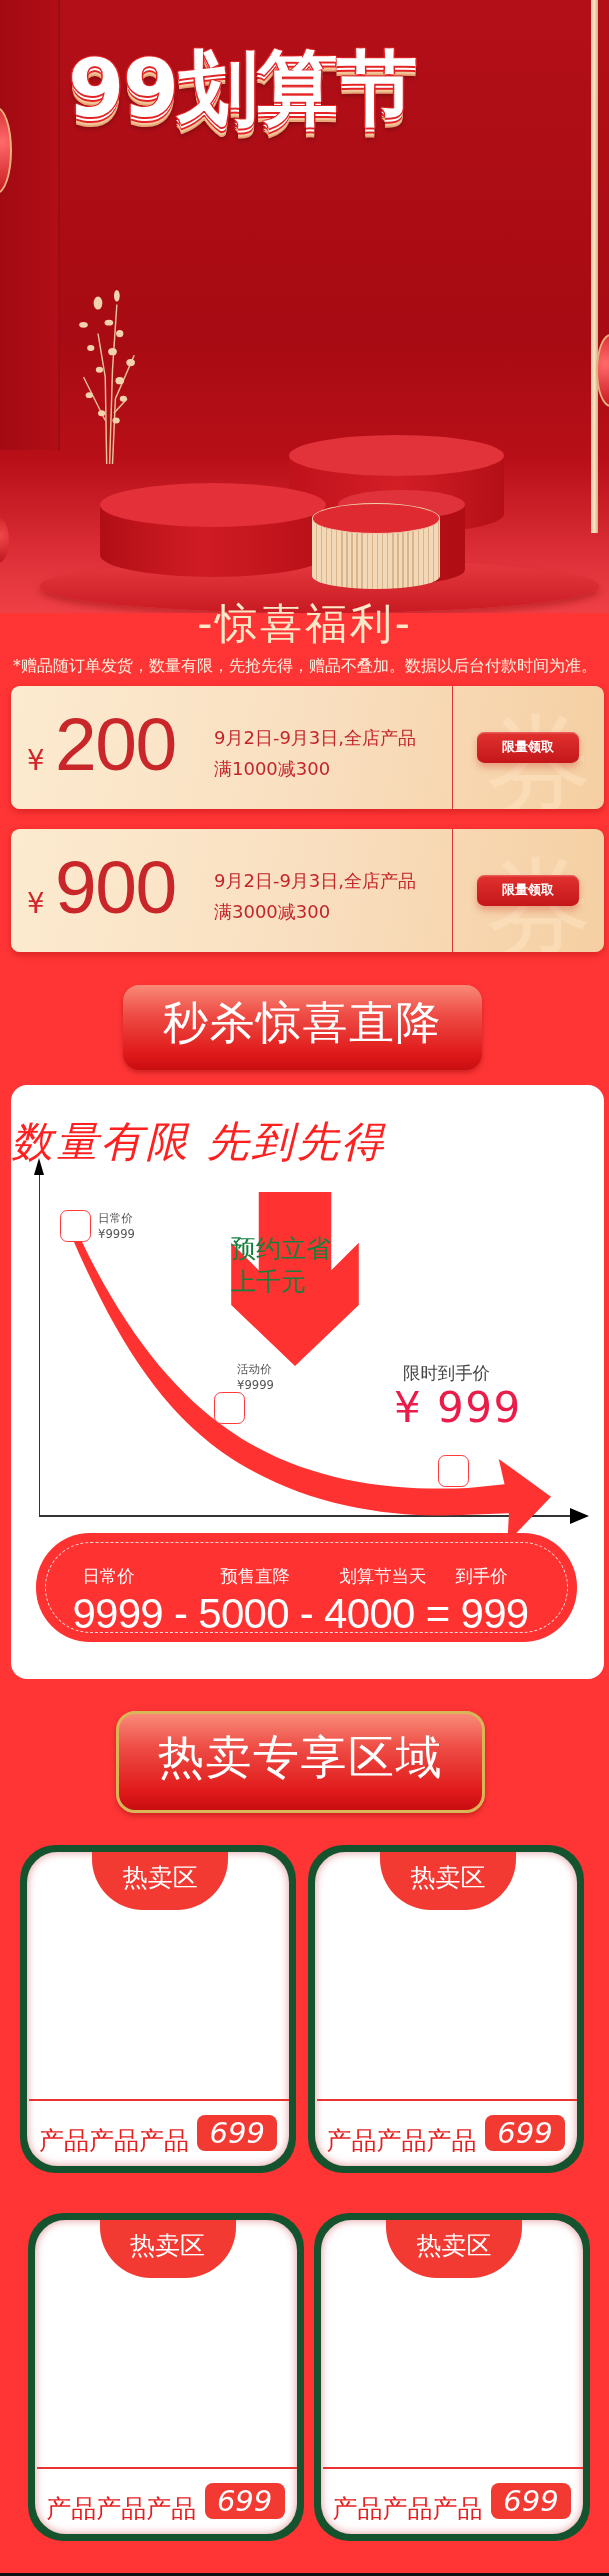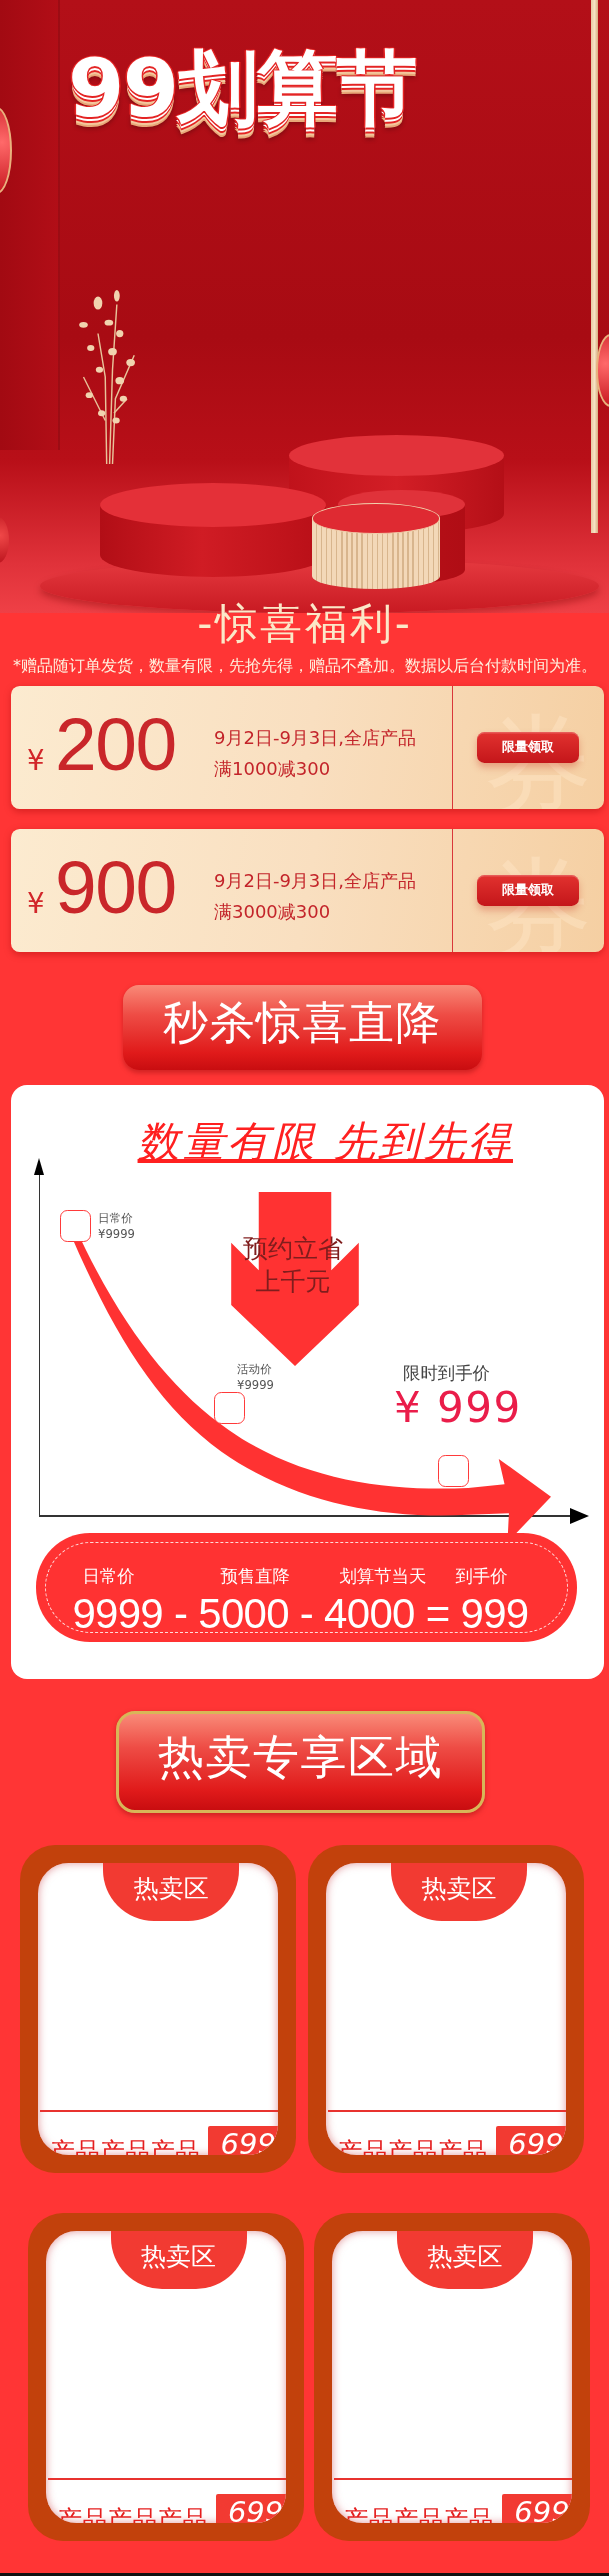--- a/index.html
+++ b/index.html
@@ -54,46 +54,46 @@
 
   
   .pill { border-radius: 16px; background: linear-gradient(180deg, #f98a78 0%, #ee4c45 35%, #e01a1a 80%, #c80d10 100%);
     box-shadow: 0 2.9px 5.8px rgba(120,0,0,0.35); color: #fff; text-align: center; }
   .pill-flash { left: 123px; top: 985px; width: 359px; height: 85px; font-size: 45px; line-height: 75px; letter-spacing: 1.5px; }
   .pill-hot { left: 116px; top: 1711px; width: 369px; height: 102px; font-size: 46px; line-height: 87px; letter-spacing: 1.5px;
     border: 3.6px solid #d8b658; border-radius: 19px; text-align: center; }
 
   
   .chart-card { left: 11px; top: 1085px; width: 593px; height: 594px; background: #ffffff; border-radius: 16px; }
-  .chart-heading { left: 0; top: 29px; width: 502px; text-align: right; font-size: 42px; color: #ff2020; font-style: italic; letter-spacing: 2.9px; text-decoration: underline; }
+  .chart-heading { left: 0; top: 29px; width: 502px; text-align: left; font-size: 42px; color: #ff2020; font-style: italic; letter-spacing: 2.9px; }
   .axis-y { left: 27.6px; top: 80px; width: 1.5px; height: 351px; background: #333; }
   .axis-y-head { left: 22.5px; top: 73px; width: 0; height: 0; border-left: 5.8px solid transparent; border-right: 5.8px solid transparent; border-bottom: 17.4px solid #000; }
   .axis-x { left: 27.6px; top: 430px; width: 544px; height: 1.5px; background: #333; }
   .axis-x-head { left: 559px; top: 423px; width: 0; height: 0; border-top: 8px solid transparent; border-bottom: 8px solid transparent; border-left: 19px solid #000; }
   .curve { left: 0; top: 0; width: 593px; height: 594px; }
   .node { width: 30.5px; height: 32px; border-radius: 7.3px; background: #fff; border: 1.5px solid #ff3a3a; }
   .node-label { font-size: 11.6px; color: #555; line-height: 16px; }
   .big-arrow { left: 220px; top: 107px; width: 128px; height: 174px; }
-  .arrow-text { left: 220px; top: 147px; width: 124px; text-align: center; font-size: 25px; line-height: 33px; color: #7f1d1d; }
+  .arrow-text { left: 220px; top: 147px; width: 124px; text-align: left; font-size: 25px; line-height: 33px; color: #15803d; }
   .final-label { left: 392px; top: 276px; font-size: 17.4px; color: #444; }
   .final-price { left: 383px; top: 298px; font-size: 42px; color: #ea1d4a; letter-spacing: 1.5px; }
 
   
   .formula { left: 25.4px; top: 448px; width: 541px; height: 109px; background: #ff3232; border-radius: 54px; }
   .formula-inner { left: 8.7px; top: 8.7px; width: 523px; height: 91px; border: 1.5px dashed #ffd9d9; border-radius: 46px; }
   .f-lbl { top: 30.5px; font-size: 17.4px; color: #fff; }
   .f-eq { left: 36px; top: 57px; font-size: 42px; color: #fff; letter-spacing: -0.7px; font-family: "Liberation Sans", sans-serif; }
 
   
-  .pcard { width: 276px; height: 328px; border-radius: 35px; background: #c2410c; padding: 18px; }
+  .pcard { width: 276px; height: 328px; border-radius: 35px; background: #14532d; padding: 7px; }
   .pcard-inner { position: relative; width: 100%; height: 100%; border-radius: 30.5px; background: #fff; box-shadow: inset 0 0 8.7px rgba(200,60,70,0.55); overflow: hidden; }
   .pcard-tab { left: 65px; top: 0; width: 136px; height: 58px; background: #f23a32; border-radius: 0 0 51px 51px; color: #fff; font-size: 25px; text-align: center; line-height: 51px; }
   .pcard-line { left: 2.2px; top: 247px; width: 261px; height: 2.2px; background: #e8332f; }
   .pcard-name { left: 11.6px; top: 272px; font-size: 25px; color: #e51e1e; }
-  .pcard-price { left: 170px; top: 263px; width: 80px; height: 36px; background: #f23a32; border-radius: 2px; color: #fff; font-size: 29px; font-style: italic; text-align: center; line-height: 36px; cursor: pointer; }
+  .pcard-price { left: 170px; top: 263px; width: 80px; height: 36px; background: #f23a32; border-radius: 8px; color: #fff; font-size: 29px; font-style: italic; text-align: center; line-height: 36px; cursor: pointer; }
   .bottom-bar { left: 0; top: 2573px; width: 610px; height: 2.9px; background: #111; }
 </style>
 </head>
 <body>
 
 <div class="abs hero">
   <div class="abs wall-left"></div>
   <div class="abs wall-line"></div>
   <div class="abs gold-pole"></div>
   <div class="abs orb-left"></div>

